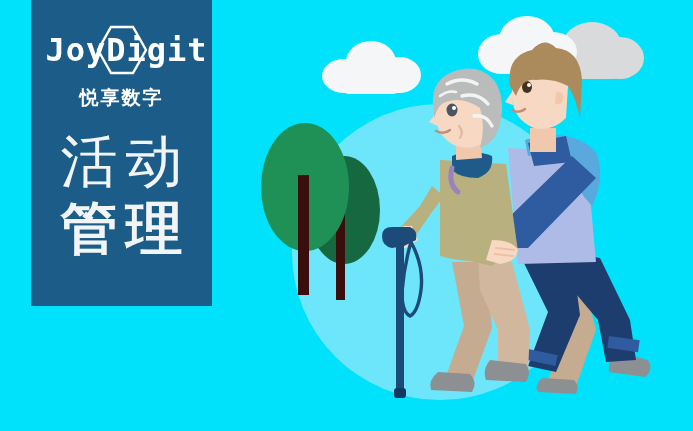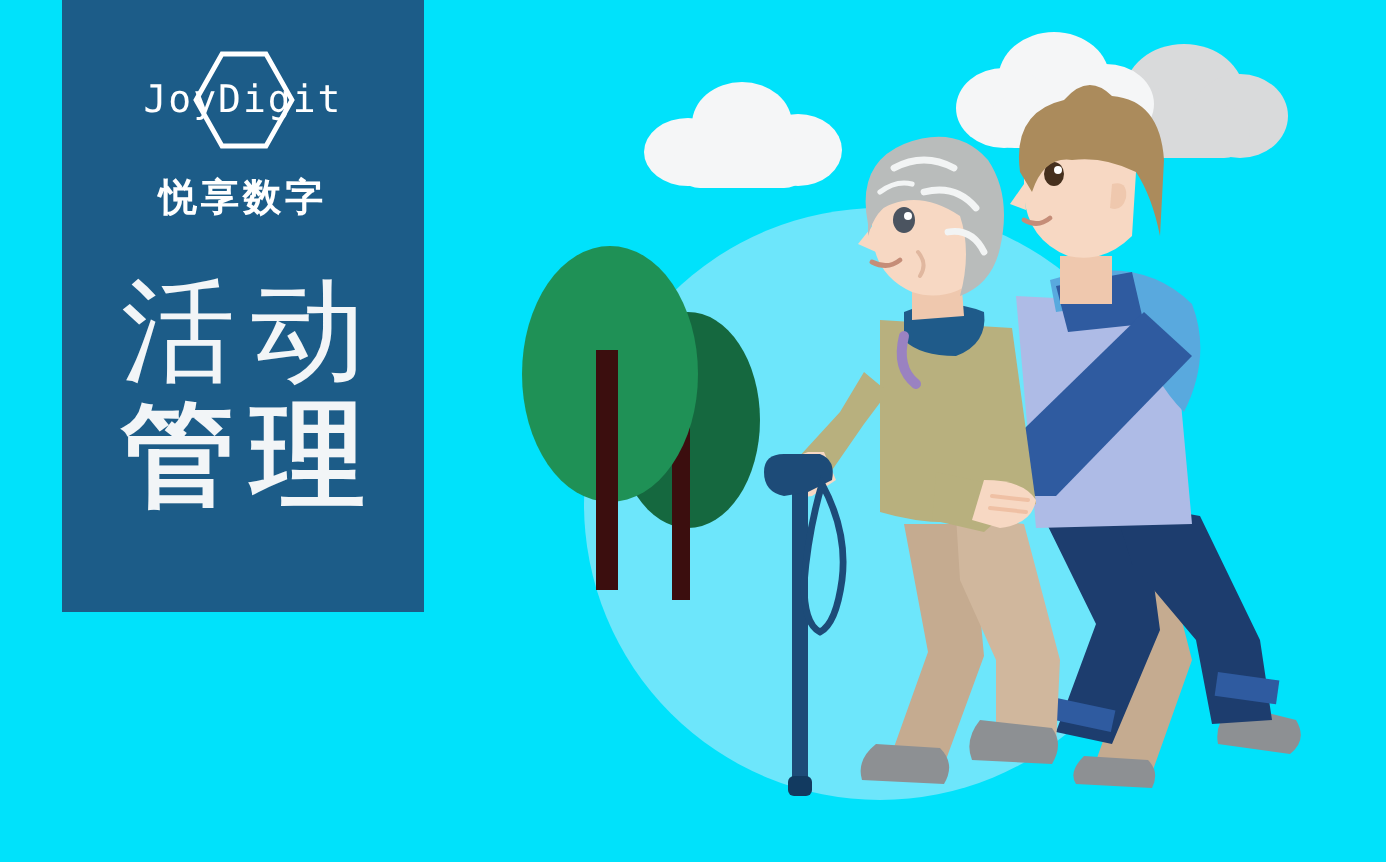--- a/index.html
+++ b/index.html
@@ -45,22 +45,22 @@
     transform:translateX(-50%);
     width:52px;height:52px;
   }
   #logo-text{
     position:absolute;
     left:0;top:0;
     width:152px;height:48px;
     line-height:48px;
     text-align:center;
     font-family:"DejaVu Sans Mono","Liberation Mono",monospace;
-    font-size:19px;
-    font-weight:normal;
+    font-size:32px;
+    font-weight:bold;
     letter-spacing:1px;
     color:#ffffff;
     z-index:2;
     white-space:nowrap;
   }
   #logo-cn{
     margin-top:7px;
     font-family:Liberation Mono, monospace;
     font-size:19px;
     font-weight:bold;
@@ -74,21 +74,21 @@
     text-align:center;
   }
   .title-line{
     color:#f2f5f7;
     font-family:"DejaVu Sans","Liberation Sans",sans-serif;
     font-size:57px;
     line-height:62px;
     letter-spacing:8px;
     text-indent:8px;
   }
-  .title-line.light{font-weight:400;}
+  .title-line.light{font-weight:400;font-family:Liberation Mono, monospace;}
   .title-line.bold{font-weight:700;text-align:center;}
 </style>
 </head>
 <body>
 
 <div id="banner">
 
   <svg id="scene" viewBox="0 0 693 431" xmlns="http://www.w3.org/2000/svg">
 
     <rect x="0" y="0" width="693" height="431" fill="#00e2fb"></rect>

